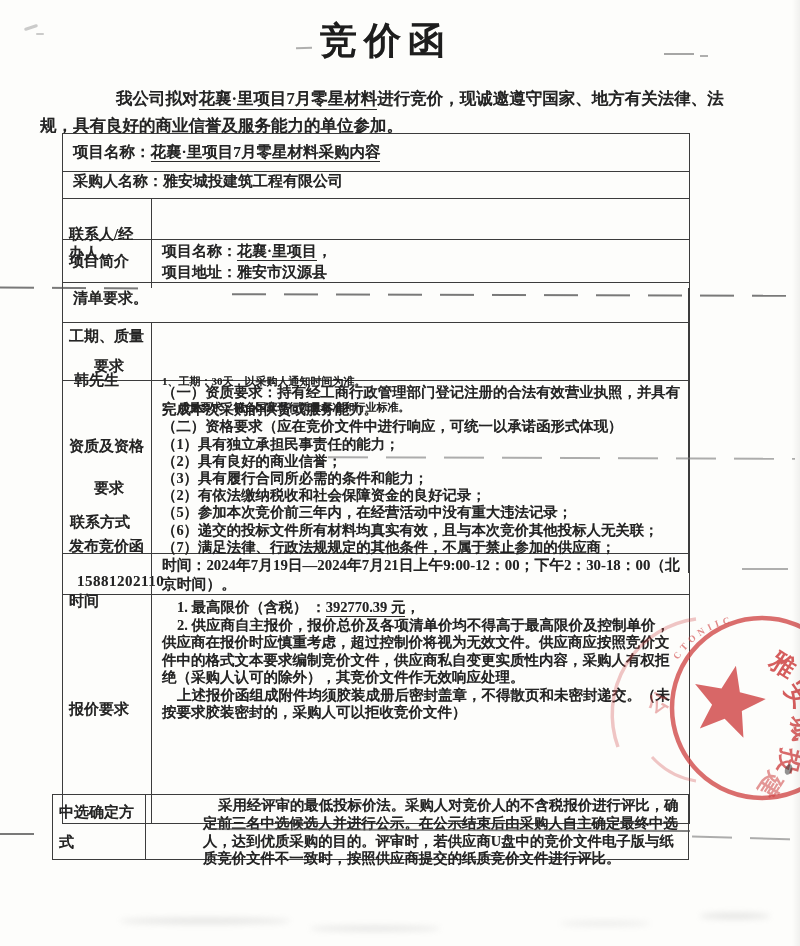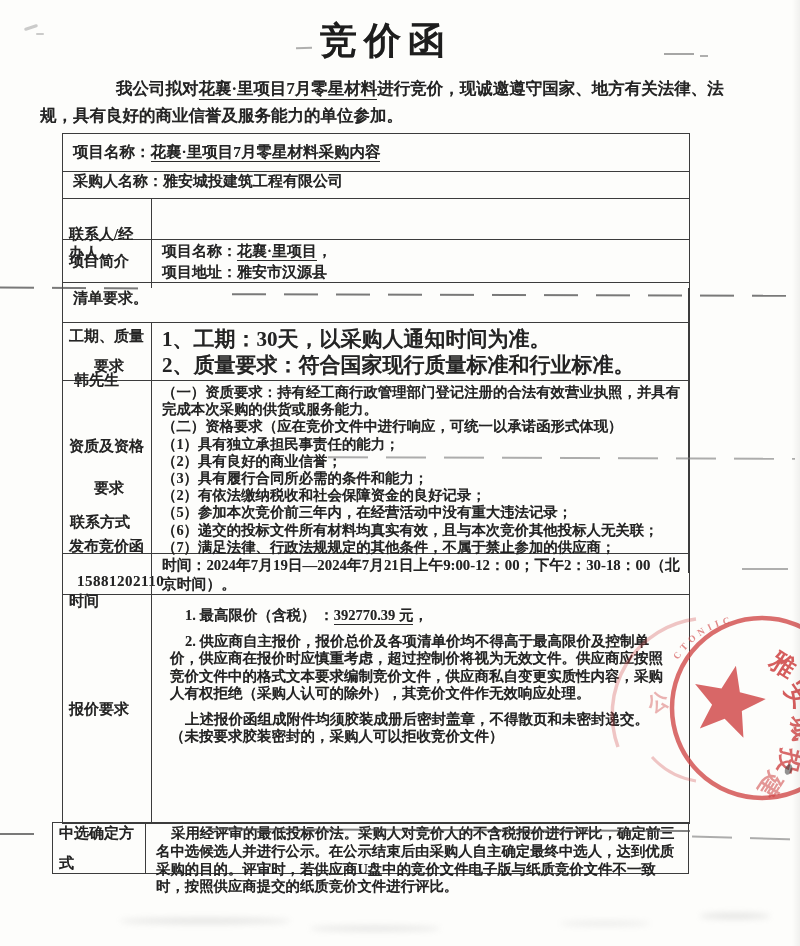--- a/index.html
+++ b/index.html
@@ -8,21 +8,21 @@
     font-family:"Liberation Serif","DejaVu Serif",serif;color:#242424;
     -webkit-font-smoothing:antialiased;
   }
   .title{
     position:absolute;top:16px;left:0;width:800px;text-align:center;
     font-size:37px;font-weight:700;letter-spacing:7px;color:#1d1d1d;
     transform:translateX(-14px);
     text-shadow:0 0 .5px rgba(0,0,0,.4);
   }
   .intro{
-    position:absolute;left:40px;top:58px;width:706px;
+    position:absolute;left:40px;top:68px;width:706px;
     font-size:16.5px;line-height:27px;font-weight:600;text-indent:76px;
     text-shadow:0 0 .4px rgba(0,0,0,.3);
   }
   .u{border-bottom:1.5px solid #2c2c2c;padding-bottom:1px;}
   
   .tbl{
     position:absolute;left:62px;top:133px;width:628px;
     border:1.5px solid #3c3c3c;box-sizing:border-box;
     font-weight:600;text-shadow:0 0 .4px rgba(0,0,0,.28);
   }
@@ -42,36 +42,36 @@
   .r3 .v{flex:0 0 184px;border-right:1.5px solid #3c3c3c;box-sizing:border-box;
         display:flex;align-items:center;padding-left:11px;font-size:15px;}
   .r3 .m{flex:0 0 101px;border-right:1.5px solid #3c3c3c;box-sizing:border-box;
         display:flex;align-items:center;padding-left:7px;font-size:15px;font-weight:700;}
   .r3 .p{flex:1;display:flex;align-items:center;padding-left:14px;font-size:15px;letter-spacing:.5px;}
   .r4{height:43px;}
   .r4 .cc{line-height:21px;padding-top:1px;font-size:15px;}
   .r5{height:40px;}
   .r5 .cc{padding-top:6px;font-size:15px;}
   .r6{height:58px;}
-  .r6 .cc{line-height:26px;padding-top:3px;font-size:21px;}
+  .r6 .cc{line-height:26px;padding-top:3px;font-size:11px;margin-top:42px;}
   .r6 .lc .c2,.r7 .lc .c2{text-align:center;margin-top:11px;}
   .r7{height:173px;}
   .r7 .cc{line-height:17.2px;padding-top:3px;font-size:14.4px;}
   .r7 .lc{line-height:31px;}
   .r8{height:41px;}
   .r8 .cc{line-height:19px;padding-top:2px;font-size:14.8px;}
   .r8 .lc{line-height:19px;gap:36px;}
   .r9{height:229px;}
   .r9 .cc{line-height:17.5px;padding-top:4px;font-size:14.5px;}
-  .r9 .cc p{margin:8px;text-indent:15px;}
+  .r9 .cc p{margin:0;text-indent:15px;}
   
   .r10{
-    position:absolute;left:52px;top:822px;width:637px;height:52px;
+    position:absolute;left:52px;top:794px;width:637px;height:66px;
     border:1.5px solid #3c3c3c;box-sizing:border-box;display:flex;
-    font-weight:600;text-shadow:0 0 .4px rgba(0,0,0,.28);
+    font-weight:600;text-shadow:0 0 .4px rgba(0,0,0,.28);gap:47px;
   }
   .r10 .lc{width:93px;flex:0 0 93px;line-height:30px;}
   .r10 .cc{line-height:17.8px;padding-top:2px;font-size:14.4px;text-indent:15px;}
   
   .seal{position:absolute;left:600px;top:585px;pointer-events:none;}
   
   .art{position:absolute;pointer-events:none;}
   .dashes{height:2px;background:repeating-linear-gradient(90deg,#4d4d4d 0 34px,transparent 34px 52px);opacity:.75;}
   .dashes.light{background:repeating-linear-gradient(90deg,#777 0 40px,transparent 40px 58px);opacity:.6;}
   .solidline{height:1.8px;background:#4f4f4f;opacity:.7;}

